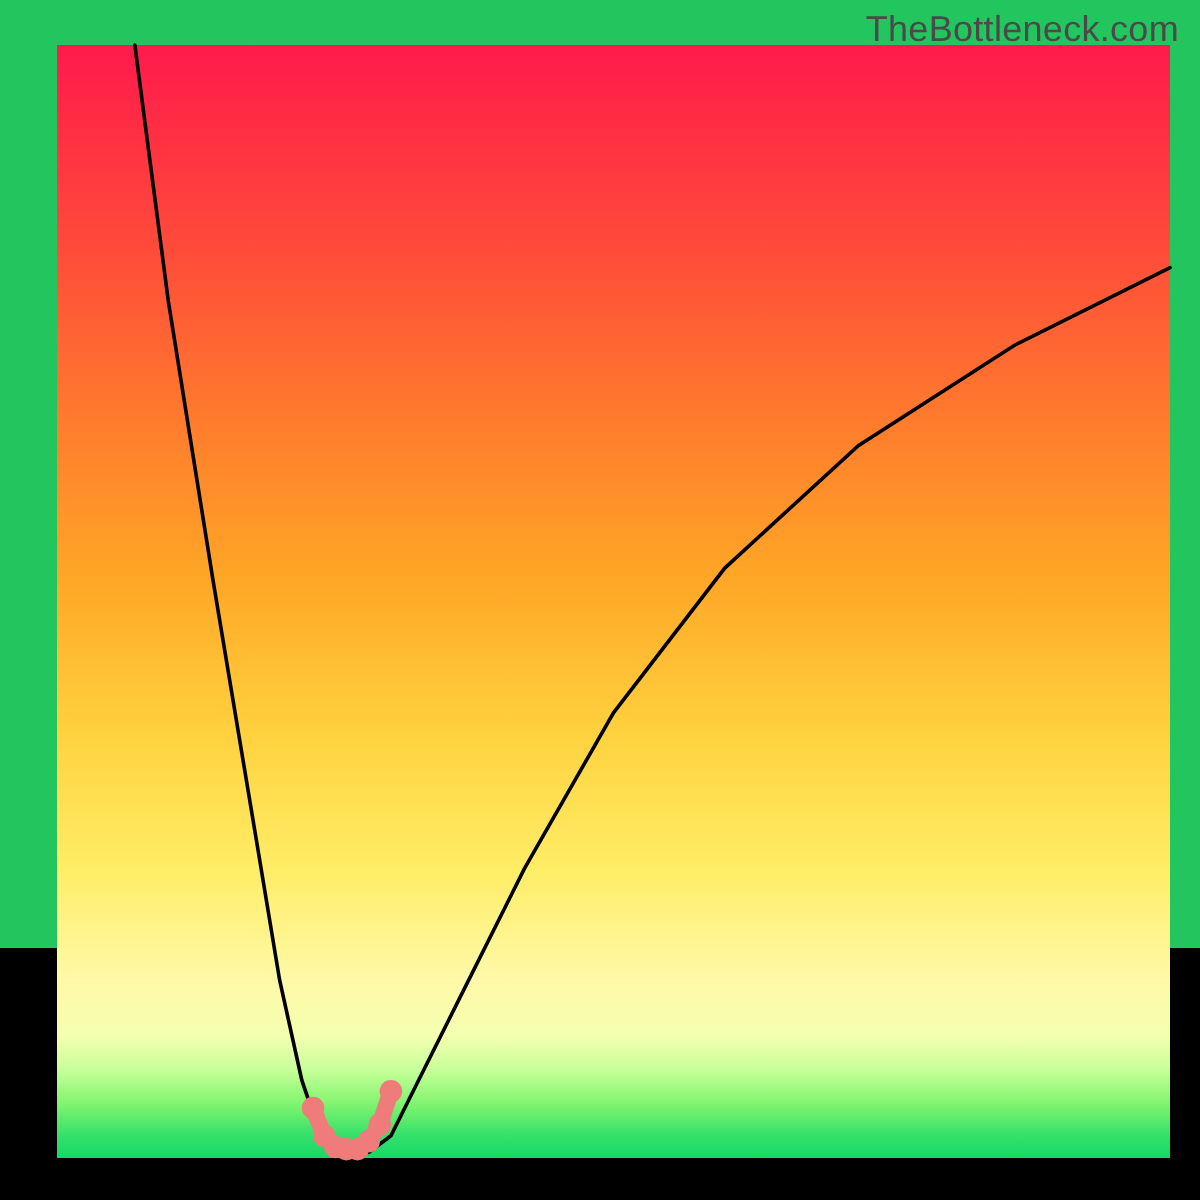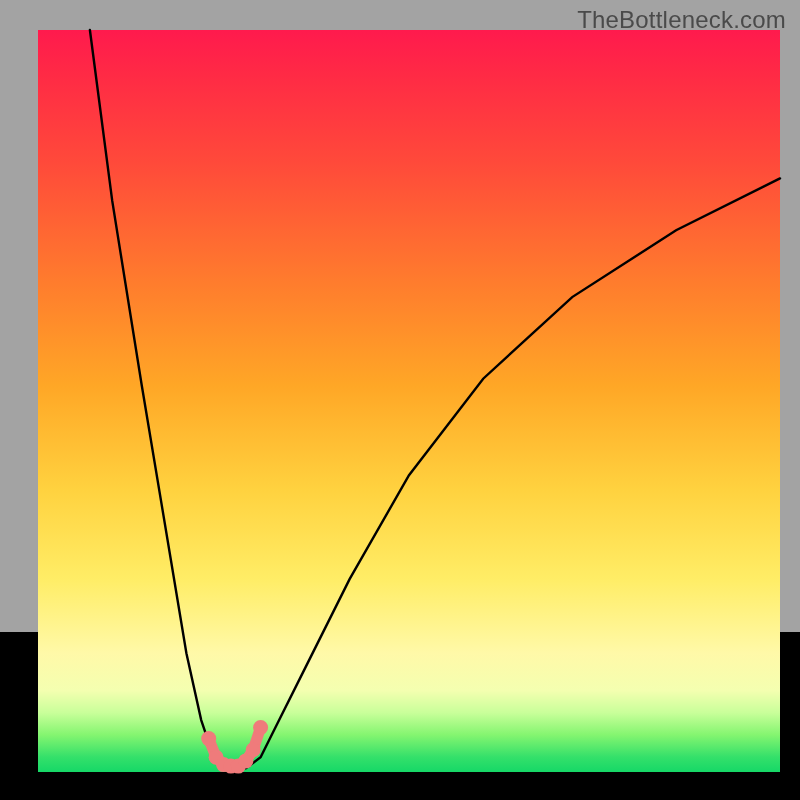--- a/index.html
+++ b/index.html
@@ -9,21 +9,21 @@
     height: 800px;
     background: #000;
     overflow: hidden;
   }
   .frame {
     position: absolute;
     left: 0;
     top: 0;
     width: 800px;
     height: 632px;
-    background: #a3a3a3;
+    background: #22c55e;
   }
   .plot-area {
     position: absolute;
     left: 38px;
     top: 30px;
     width: 742px;
     height: 742px;
     
     background: linear-gradient(
       to bottom,

